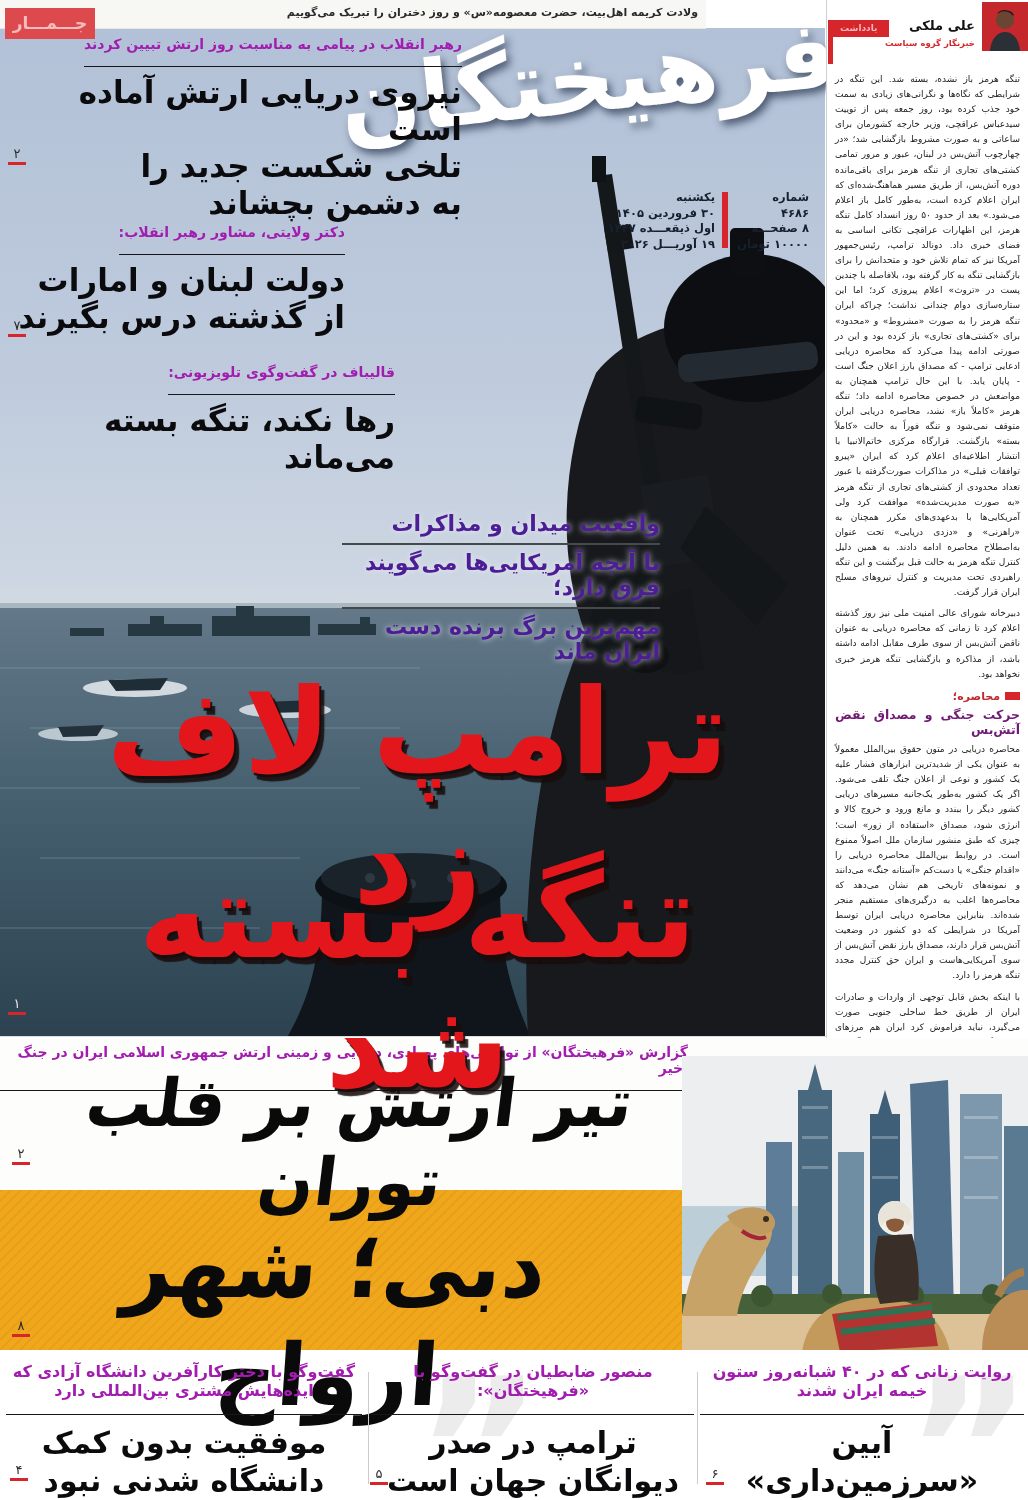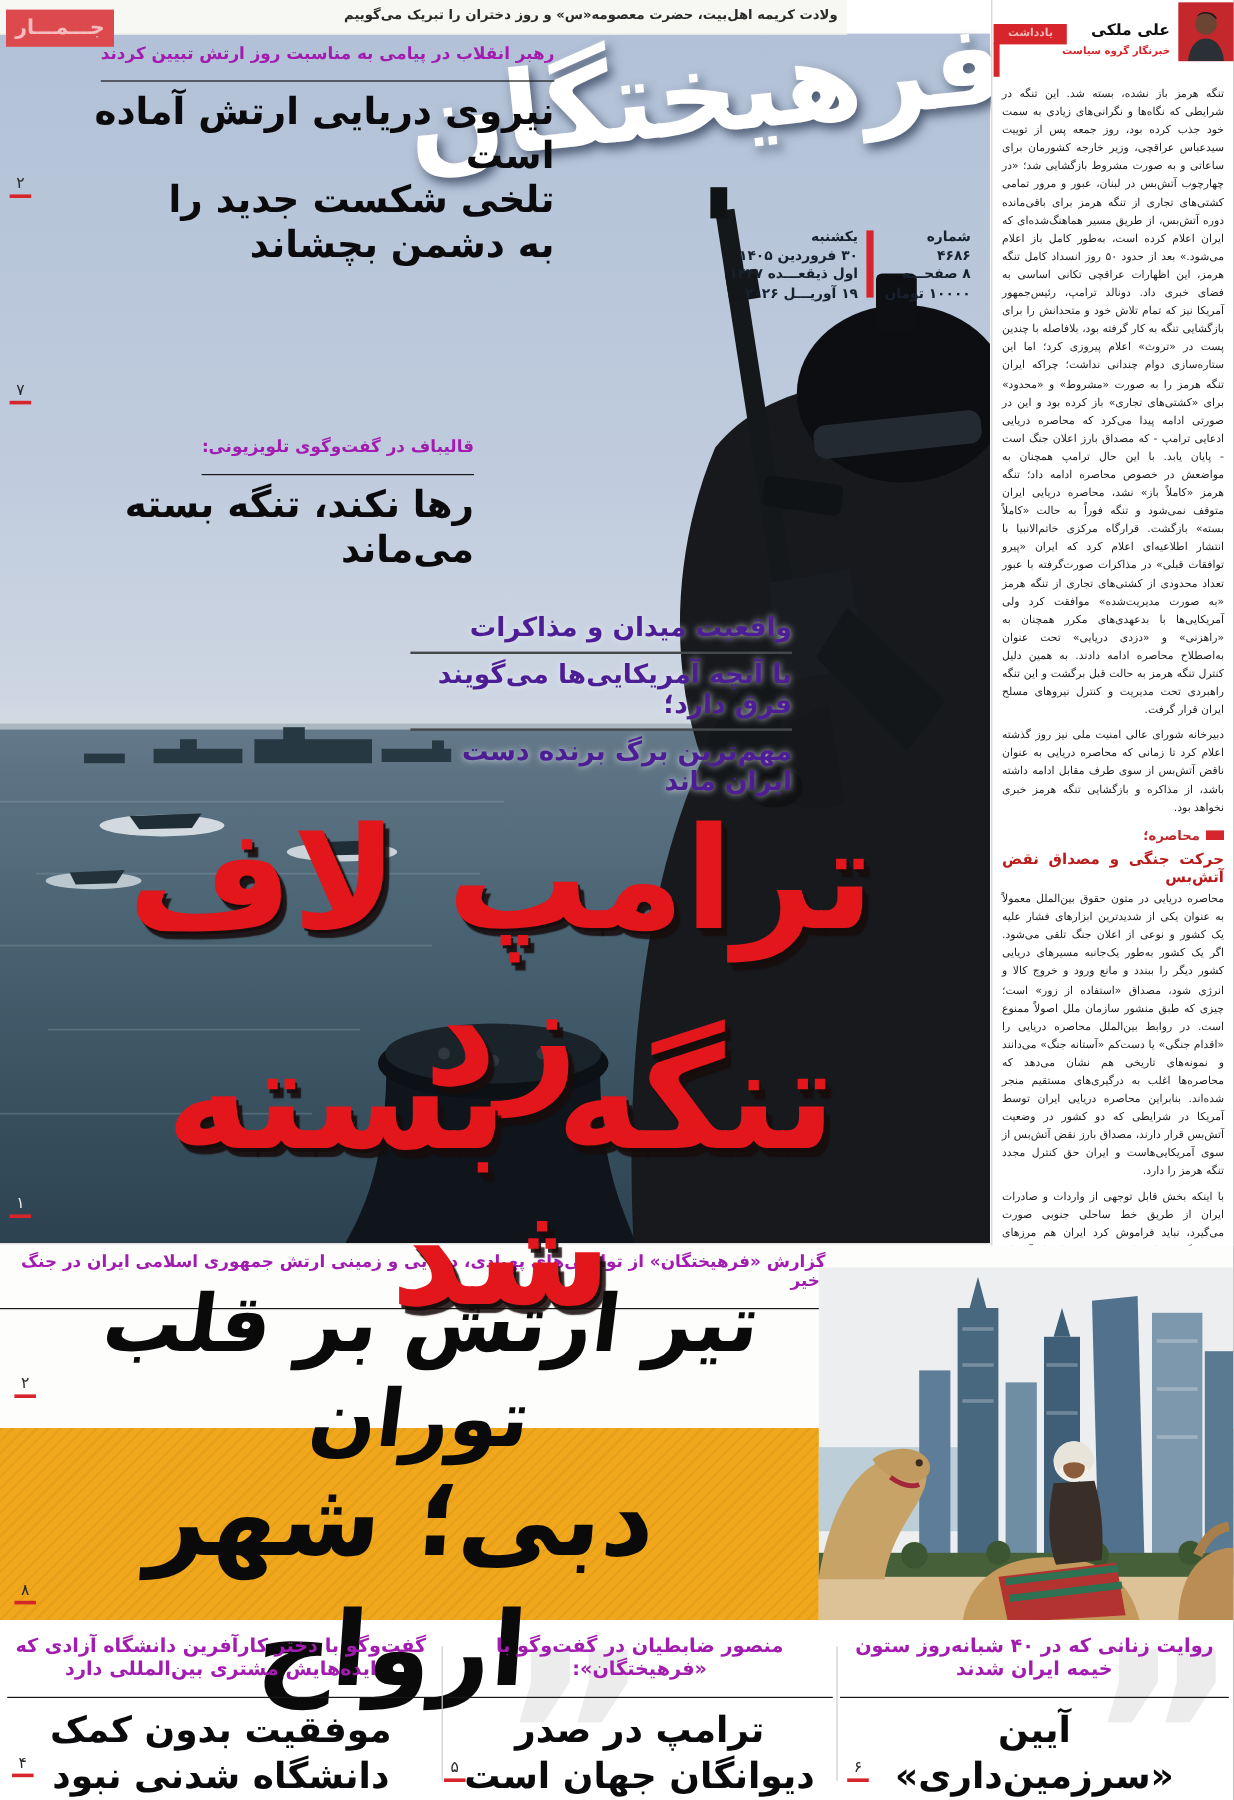--- a/index.html
+++ b/index.html
@@ -54,21 +54,21 @@
   .note-label{position:absolute;left:1px;top:20px;background:#d6262b;color:#f2b9ba;
               font-size:9px;font-weight:bold;padding:3px 12px 4px;}
   .note-bar{position:absolute;left:1px;top:36px;width:5px;height:28px;background:#d6262b;}
   .note-author{position:absolute;right:54px;top:18px;font-size:13px;font-weight:bold;color:#111;}
   .note-role{position:absolute;right:54px;top:38px;font-size:8.5px;font-weight:bold;color:#d6262b;}
   .note-body{margin-top:64px;font-size:9px;line-height:15.1px;text-align:justify;color:#1b1b1b;}
   .note-body p{margin:0 0 6px;}
   .note-subhead{margin:7px 0 5px;}
   .tag-box{display:inline-block;width:15px;height:8px;background:#d6262b;margin-left:5px;}
   .tag-text{color:#c0292e;font-weight:bold;font-size:11px;}
-  .subhead-line{color:#b91c1c;font-weight:bold;font-size:12.5px;margin-top:2px;}
+  .subhead-line{color:#701a75;font-weight:bold;font-size:12.5px;margin-top:2px;}
 
   
   .army-band{position:absolute;left:0;top:1036px;width:1028px;height:154px;background:#fdfdfc;
              border-top:1px solid #ddd;z-index:1;}
   .army-kicker{position:absolute;right:340px;top:1044px;z-index:2;}
   .army-head{position:absolute;left:12px;top:1064px;width:685px;text-align:center;z-index:2;
              font-size:66px;font-weight:bold;color:#0a0a0a;transform:skewX(-7deg);line-height:1.2;}
 
   
   .dubai-band{position:absolute;left:0;top:1190px;width:1028px;height:160px;background:#f1a71b;z-index:1;
@@ -187,20 +187,25 @@
   <div class="sky-art" style="right:566px;top:34px;width:460px;">
     <span class="kicker">رهبر انقلاب در پیامی به مناسبت روز ارتش تبیین کردند</span><br>
     <div class="headline">نیروی دریایی ارتش آماده است</div>
     <div class="headline">تلخی شکست جدید را</div>
     <div class="headline">به دشمن بچشاند</div>
   </div>
   <div class="pagemark" style="top:146px;">
     <span>۲</span><div class="bar"></div>
   </div>
 
+  <div class="sky-art" style="right:683px;top:222px;width:340px;">
+    <span class="kicker">دکتر ولایتی، مشاور رهبر انقلاب:</span><br>
+    <div class="headline">دولت لبنان و امارات</div>
+    <div class="headline">از گذشته درس بگیرند</div>
+  </div>
   <div class="pagemark" style="top:318px;">
     <span>۷</span><div class="bar"></div>
   </div>
 
   <div class="sky-art" style="right:633px;top:362px;width:390px;">
     <span class="kicker">قالیباف در گفت‌وگوی تلویزیونی:</span><br>
     <div class="headline">رها نکند، تنگه بسته می‌ماند</div>
   </div>
 
   <div class="quote">

